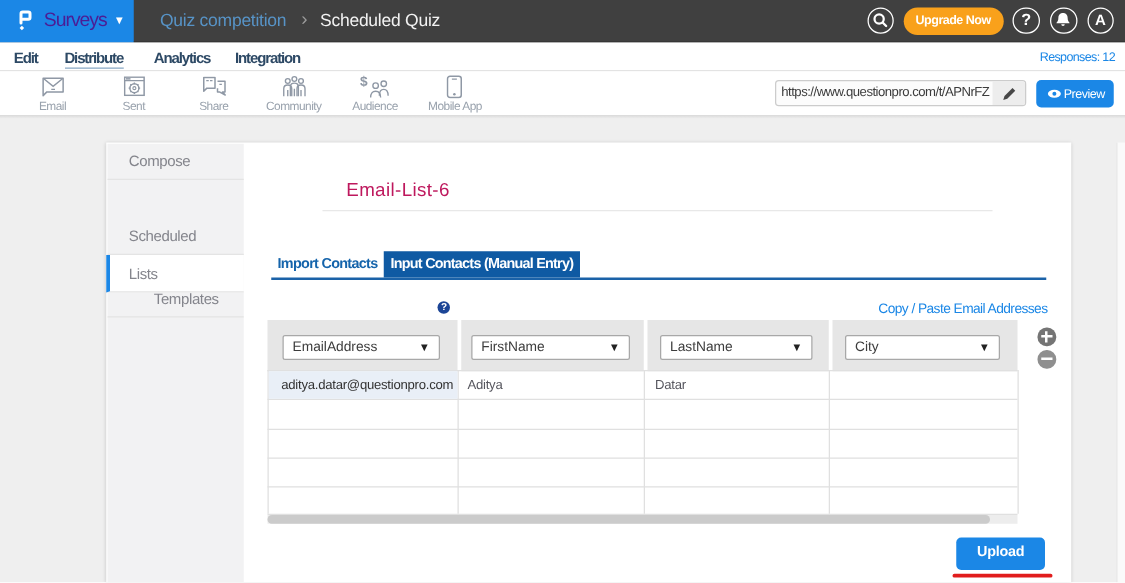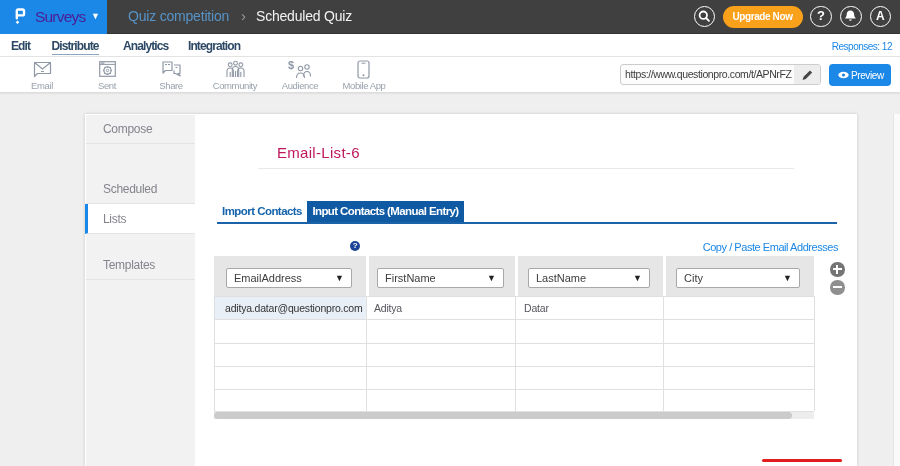--- a/index.html
+++ b/index.html
@@ -133,21 +133,21 @@
   <div class="abs" style="left:851px;top:70px;font-size:10px;font-weight:normal;letter-spacing:-0.4px;color:#fff;">Preview</div>
 
   <div class="abs" style="left:893px;top:114px;width:7px;height:352px;background:#fafafa;border-left:1px solid #e6e6e6;"></div>
 
   <div class="abs" style="left:85px;top:114px;width:772px;height:352px;background:#fff;box-shadow:0 0 3px rgba(0,0,0,0.18);"></div>
 
   <div class="abs" style="left:86px;top:115px;width:109px;height:351px;background:#f2f2f3;"></div>
   <div class="sbitem" style="top:114px;">Compose</div>
   <div class="sbitem" style="top:174px;">Scheduled</div>
   <div class="sbitem" style="left:85px;top:204px;width:110px;background:#fff;border-left:3px solid #1b87e6;padding-left:15px;">Lists</div>
-  <div class="sbitem" style="top:250px;">Templates</div>
+  <div class="sbitem" style="top:224px;text-align:center;">Templates</div>
 
   <div class="abs" style="left:277px;top:144px;font-size:15px;color:#be185d;letter-spacing:0.3px;">Email-List-6</div>
   <div class="abs" style="left:258px;top:168px;width:536px;height:1px;background:#e8e8e8;"></div>
 
   <div class="abs" style="left:217px;top:222px;width:620px;height:2px;background:#1b62a8;"></div>
   <div class="abs" style="left:217px;top:201px;width:90px;height:21px;text-align:center;line-height:21px;font-size:11.5px;font-weight:bold;letter-spacing:-0.55px;color:#1564ab;">Import Contacts</div>
   <div class="abs" style="left:307px;top:201px;width:157px;height:21px;background:#0f5aa3;text-align:center;line-height:21px;font-size:11.5px;font-weight:bold;letter-spacing:-0.6px;color:#fff;">Input Contacts (Manual Entry)</div>
 
   <div class="abs" style="left:350.2px;top:241.2px;width:10px;height:10px;background:#1c4596;border-radius:50%;color:#fff;font-size:8px;font-weight:bold;text-align:center;line-height:10px;">?</div>
   <div class="abs" style="right:62px;top:241px;font-size:11px;letter-spacing:-0.45px;color:#1b87e6;">Copy / Paste Email Addresses</div>
@@ -182,15 +182,16 @@
   </div>
 
   <div class="abs" style="left:214.5px;top:297px;width:151px;height:22px;background:#e9eff7;"></div>
   <div class="abs" style="left:225px;top:302px;font-size:10.5px;letter-spacing:-0.2px;color:#333;">aditya.datar@questionpro.com</div>
   <div class="abs" style="left:374px;top:302px;font-size:10.5px;letter-spacing:-0.2px;color:#56565e;">Aditya</div>
   <div class="abs" style="left:524px;top:302px;font-size:10.5px;letter-spacing:-0.2px;color:#56565e;">Datar</div>
 
   <div class="abs" style="left:214px;top:411.5px;width:600px;height:7px;background:#ededed;"></div>
   <div class="abs" style="left:214px;top:411.5px;width:578px;height:7px;background:#cbcbcb;border-radius:4px;"></div>
 
+  <div class="abs" style="left:765px;top:430px;width:71px;height:25.5px;background:#1b87e6;border-radius:4px;color:#fff;font-size:11.5px;letter-spacing:-0.2px;font-weight:bold;text-align:center;line-height:25.5px;">Upload</div>
   <div class="abs" style="left:761.5px;top:459px;width:80px;height:3.2px;background:#e11d1d;border-radius:2px;"></div>
 
 </div>
 
 </body></html>

